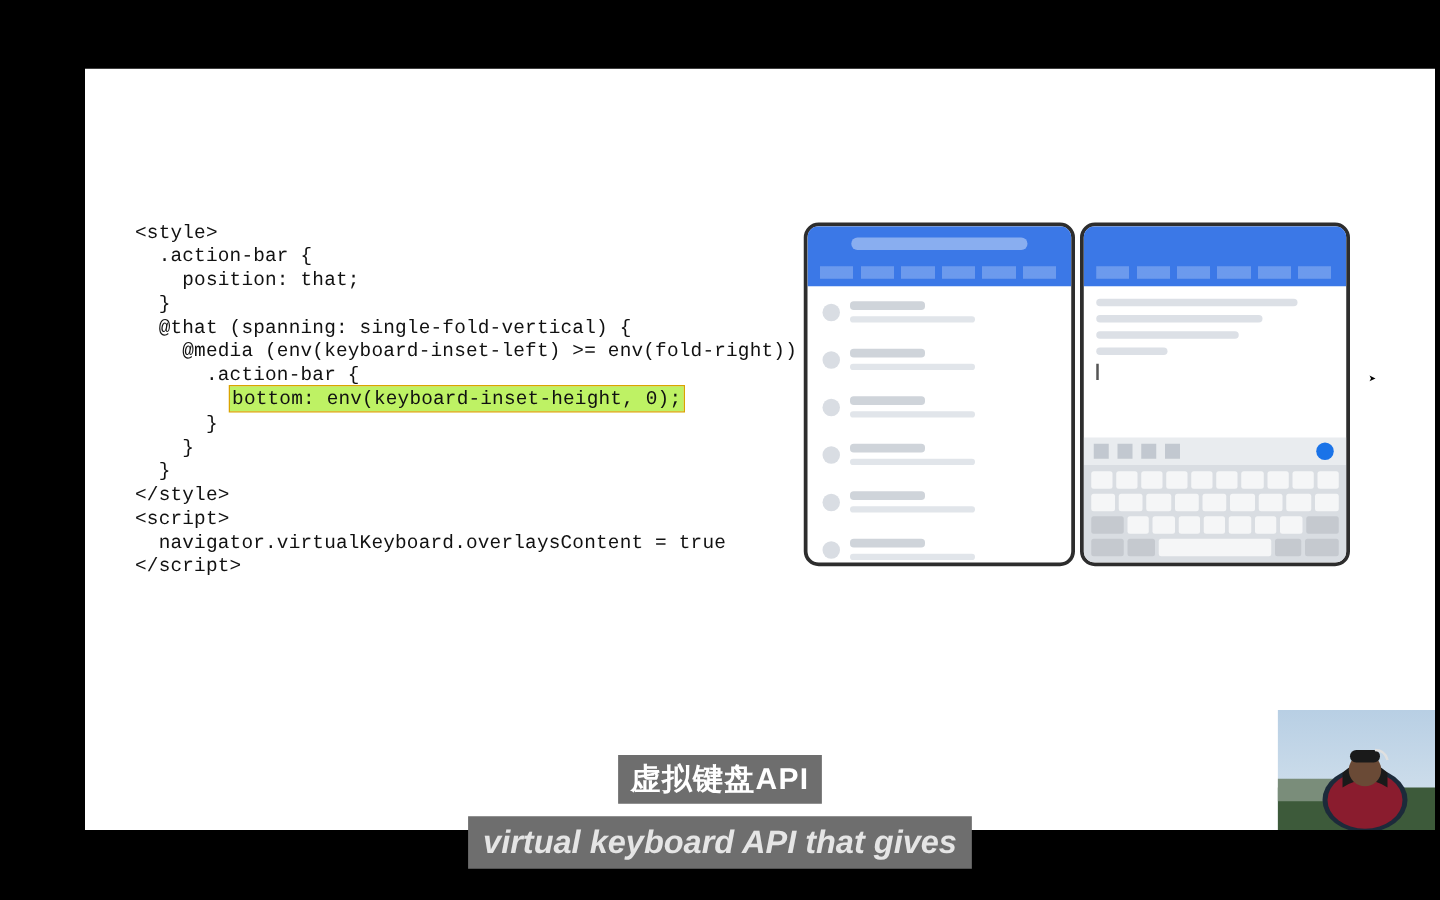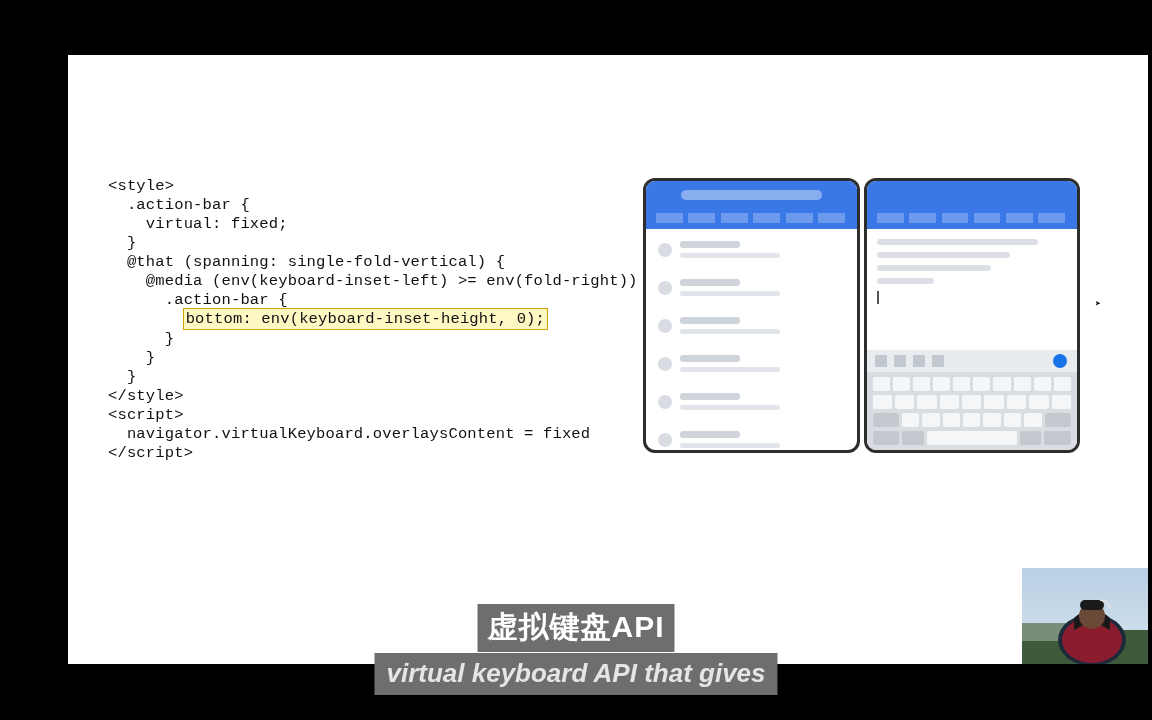--- a/index.html
+++ b/index.html
@@ -24,21 +24,21 @@
     left: 40px;
     top: 122px;
     font-family: 'Courier New', monospace;
     font-size: 15.5px;
     line-height: 1.23;
     white-space: pre;
     color: #111;
     letter-spacing: 0.01em;
   }
   .hl {
-    background: #fef9c3;
+    background: #bef264;
     outline: 1px solid #d9a400;
     padding: 1px 2px;
   }
   
   .devices {
     position: absolute;
     left: 575px;
     top: 123px;
     width: 437px;
     height: 275px;
@@ -127,21 +127,21 @@
   .kbd .r4 span:nth-child(5){ flex:1.5; background:#c5c9cf;}
   
   .caption-cn {
     position:absolute;
     left:50%; transform:translateX(-50%);
     top: 604px;
     background:#6e6e6e;
     color:#fff;
     font-family: "Heiti SC","Microsoft YaHei",sans-serif;
     font-weight:700;
-    font-size:30px;
+    font-size:24px;
     padding:3px 10px 4px;
     letter-spacing:1px;
   }
   .caption-en {
     position:absolute;
     left:50%; transform:translateX(-50%);
     top: 653px;
     background:#6e6e6e;
     color:#e5e5e5;
     font-family: Arial, sans-serif;
@@ -163,32 +163,32 @@
     font-size:10px; color:#000;
   }
 </style>
 </head>
 <body>
 
 <div class="slide">
 
   <div class="code-block"><span>&lt;style&gt;</span>
 <span>  .action-bar {</span>
-<span>    virtual: fixed;</span>
+<span>    position: that;</span>
 <span>  }</span>
 <span>  @that (spanning: single-fold-vertical) {</span>
 <span>    @media (env(keyboard-inset-left) &gt;= env(fold-right)) {</span>
 <span>      .action-bar {</span>
 <span>        </span><span class="hl">bottom: env(keyboard-inset-height, 0);</span>
 <span>      }</span>
 <span>    }</span>
 <span>  }</span>
 <span>&lt;/style&gt;</span>
 <span>&lt;script&gt;</span>
-<span>  navigator.virtualKeyboard.overlaysContent = fixed</span>
+<span>  navigator.virtualKeyboard.overlaysContent = true</span>
 <span>&lt;/script&gt;</span></div>
 
   <div class="devices">
     <div class="screen screen-left">
       <div class="topbar"></div>
       <div class="list-area">
         <div class="list-item">
             <div class="avatar"></div>
             <div class="lines">
               <div class="line1"></div>

